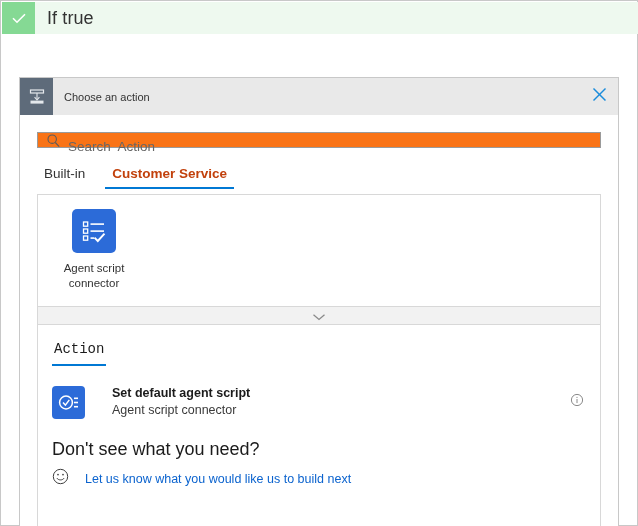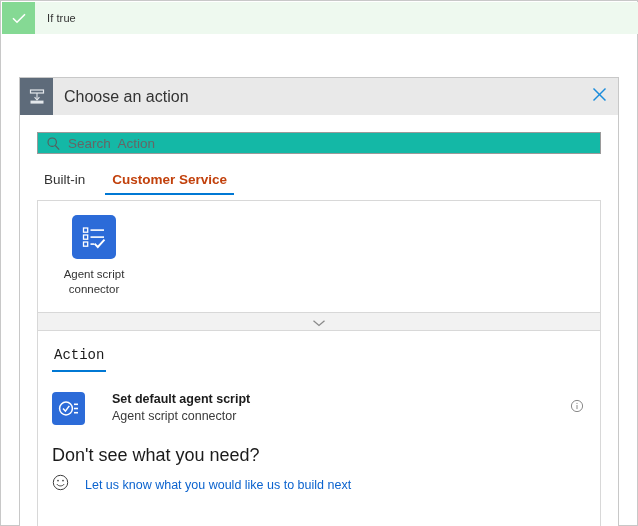--- a/index.html
+++ b/index.html
@@ -38,21 +38,21 @@
     width: 33px; height: 32px;
     background: #85d994;
     display: flex;
     align-items: center;
     justify-content: center;
     flex: none;
   }
   #branch-check-box svg { display: block; }
   #branch-title {
     margin-left: 12px;
-    font-size: 11px;
+    font-size: 18px;
     color: #333333;
     letter-spacing: .1px;
   }
 
   
   #dialog {
     position: absolute;
     left: 18px; top: 76px;
     width: 600px; height: 450px;
     box-sizing: border-box;
@@ -72,21 +72,21 @@
   #dialog-header-icon {
     width: 33px; height: 37px;
     background: #5e6b7a;
     display: flex;
     align-items: center;
     justify-content: center;
     flex: none;
   }
   #dialog-title {
     margin-left: 11px;
-    font-size: 16px;
+    font-size: 11px;
     color: #333333;
   }
   #dialog-close {
     position: absolute;
     right: 0; top: 0;
     width: 38px; height: 37px;
     display: flex;
     align-items: center;
     justify-content: center;
     cursor: pointer;
@@ -94,26 +94,26 @@
 
   
   #dialog-body {
     padding: 0 17px;
     position: relative;
   }
 
   
   #search-row {
     margin-top: 17px;
-    height: 22px;
+    height: 16px;
     border: 1px solid #9a9a9a;
     box-sizing: border-box;
     display: flex;
-    align-items: center;
-    background: #14b8a6;
+    align-items: flex-start;
+    background: #f97316;
   }
   #search-icon {
     width: 30px;
     display: flex;
     align-items: center;
     justify-content: center;
     flex: none;
   }
   #search-input {
     border: none;

